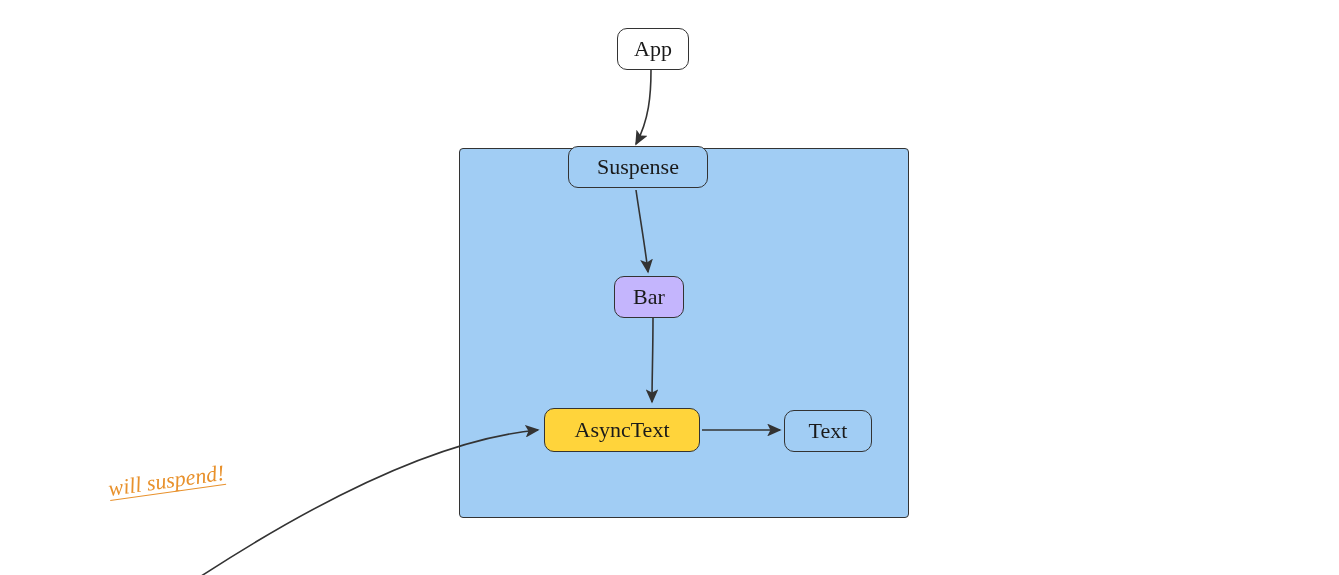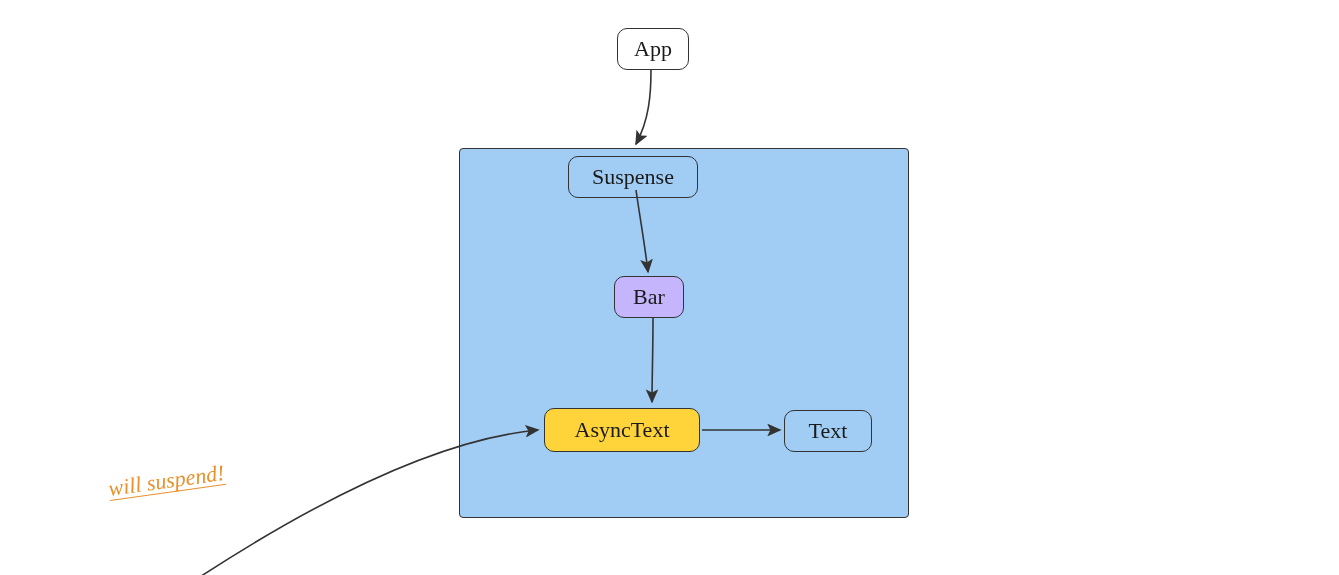--- a/index.html
+++ b/index.html
@@ -62,21 +62,21 @@
 <body>
 
 <div class="stage">
 
   <div class="boundary" style="left:459px; top:148px; width:450px; height:370px;"></div>
 
   <div class="node" style="left:617px; top:28px; width:72px; height:40px;">
     <span>App</span>
   </div>
 
-  <div class="node" style="left:568px; top:156px; width:130px; height:42px; background:#a1cdf4;align-items:center;">
+  <div class="node" style="left:568px; top:146px; width:140px; height:42px; background:#a1cdf4;align-items:center;">
     <span>Suspense</span>
   </div>
 
   <div class="node" style="left:614px; top:276px; width:70px; height:40px; background:#c4b5fd;">
     <span>Bar</span>
   </div>
 
   <div class="node highlight" style="left:544px; top:408px; width:156px; height:44px;">
     <span>AsyncText</span>
   </div>

